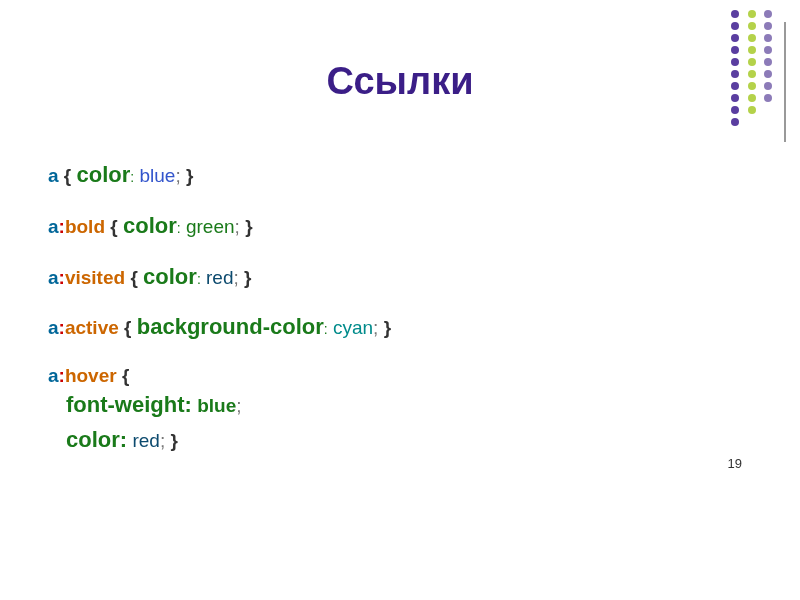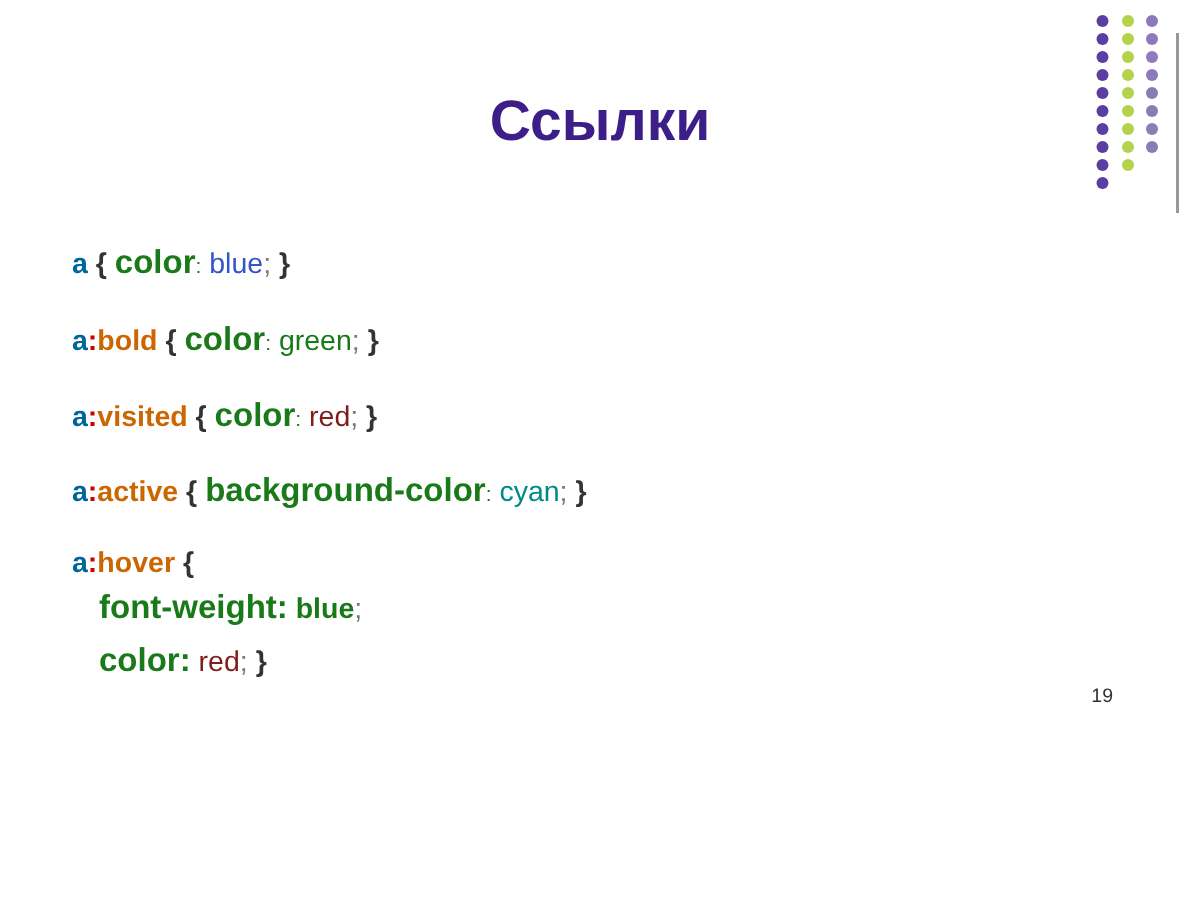--- a/index.html
+++ b/index.html
@@ -41,21 +41,21 @@
     margin-bottom: 4px;
   }
   .sel      { color: #006699; font-weight: bold; }
   .pseudo   { color: #cc6600; font-weight: bold; }
   .colon1   { color: #cc0000; font-weight: bold; }
   .brace    { color: #333333; font-weight: bold; }
   .prop     { color: #1a7a1a; font-weight: bold; font-size: 22px; }
   .propcolon{ color: #1a7a1a; font-size: 14px; vertical-align: baseline; }
   .val-blue { color: #3355cc; text-align: center; }
   .val-green{ color: #1a7a1a; }
-  .val-red  { color: #7f1d1d; }
+  .val-red  { color: #0c4a6e; }
   .val-cyan { color: #008b8b; margin-top: 36px; }
   .semi     { color: #777777; }
   .pagenum {
     position: absolute;
     right: 58px;
     bottom: 60px;
     font-size: 13px;
     color: #333;
   }
   

